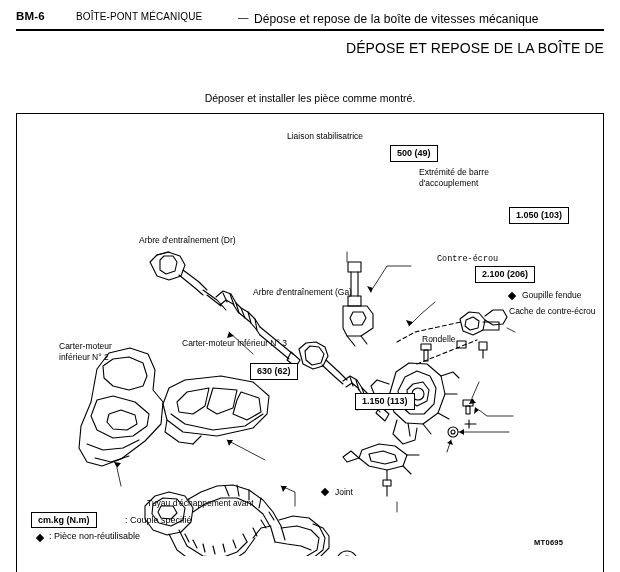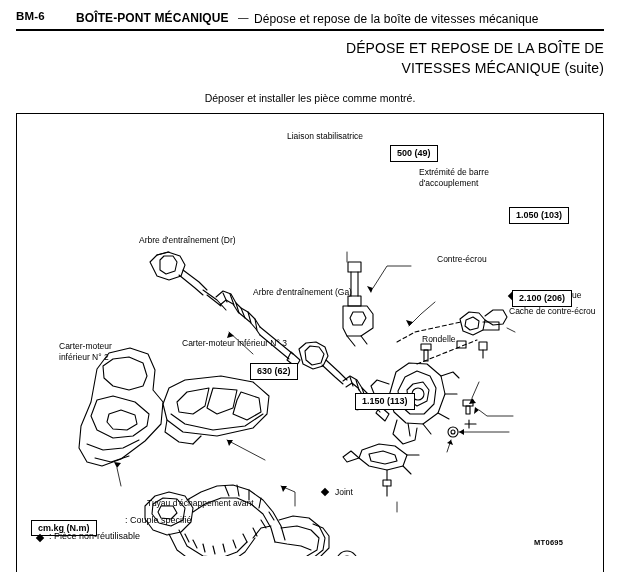--- a/index.html
+++ b/index.html
@@ -35,22 +35,22 @@
     left: 0;
     top: 2px;
     font-size: 11.5px;
     font-weight: bold;
     letter-spacing: 0.2px;
   }
   .header-section {
     position: absolute;
     left: 60px;
     top: 3px;
-    font-size: 12px;
-    font-weight: bold;
+    font-size: 10px;
+    font-weight: normal;
     letter-spacing: 0.1px;
   }
   .header-dash {
     position: absolute;
     left: 222px;
     top: 3px;
     font-size: 10.5px;
   }
   .header-sub {
     position: absolute;
@@ -148,21 +148,20 @@
 <div class="page-header">
   <div class="page-num">BM-6</div>
   <div class="header-section">BOÎTE-PONT MÉCANIQUE</div>
   <div class="header-dash">—</div>
   <div class="header-sub">Dépose et repose de la boîte de vitesses mécanique</div>
   <div class="rule"></div>
 </div>
 
 <div class="title-block">
   <div class="title-line">DÉPOSE ET REPOSE DE LA BOÎTE DE</div>
-  <div class="title-line">VITESSES MÉCANIQUE (suite)</div>
 </div>
 <div class="subtitle">Déposer et installer les pièce comme montré.</div>
 
 <div class="figure-frame">
 
   <svg class="fig" style="left:0; top:0;" width="588" height="442" viewBox="0 0 588 442">
     <g fill="none" stroke="#000" stroke-width="1.1" stroke-linejoin="round" stroke-linecap="round">
 
       <g>
         <path d="M133,148 L140,141 L151,138 L163,142 L168,151 L164,162 L152,166 L140,162 Z"></path>
@@ -353,39 +352,39 @@
   </svg>
 
   <div class="lbl" style="left:270px; top:17px;">Liaison stabilisatrice</div>
 
   <div class="lbl" style="left:402px; top:53px;">Extrémité de barre</div>
   <div class="lbl" style="left:402px; top:64px;">d'accouplement</div>
 
   <div class="lbl" style="left:122px; top:121px;">Arbre d'entraînement (Dr)</div>
   <div class="lbl" style="left:236px; top:173px;">Arbre d'entraînement (Ga)</div>
 
-  <div class="lbl" style="left:420px; top:140px;">Contre-écrou</div>
+  <div class="lbl" style="left:420px; top:140px;font-family:Liberation Mono, monospace;">Contre-écrou</div>
   <div class="lbl" style="left:505px; top:176px;">Goupille fendue</div>
   <div class="diamond" style="left:492px; top:179px;"></div>
   <div class="lbl" style="left:492px; top:192px;">Cache de contre-écrou</div>
   <div class="lbl" style="left:405px; top:220px;">Rondelle</div>
 
   <div class="lbl" style="left:165px; top:224px;">Carter-moteur inférieur N° 3</div>
   <div class="lbl" style="left:42px; top:227px;">Carter-moteur</div>
   <div class="lbl" style="left:42px; top:238px;">inférieur N° 2</div>
 
   <div class="lbl" style="left:130px; top:384px;">Tuyau d'échappement avant</div>
   <div class="lbl" style="left:318px; top:373px;">Joint</div>
   <div class="diamond" style="left:305px; top:375px;"></div>
 
   <div class="boxlbl" style="left:373px; top:31px;">500 (49)</div>
   <div class="boxlbl" style="left:492px; top:93px;">1.050 (103)</div>
-  <div class="boxlbl" style="left:495px; top:152px;margin-top:24px;">2.100 (206)</div>
+  <div class="boxlbl" style="left:458px; top:152px;">2.100 (206)</div>
   <div class="boxlbl" style="left:233px; top:249px;">630 (62)</div>
   <div class="boxlbl" style="left:338px; top:279px;">1.150 (113)</div>
 
-  <div class="legend-box" style="left:14px; top:398px;margin-top:8px;">cm.kg (N.m)</div>
+  <div class="legend-box" style="left:14px; top:398px;">cm.kg (N.m)</div>
   <div class="legend-text" style="left:108px; top:401px;">: Couple spécifié</div>
   <div class="diamond" style="left:20px; top:421px;"></div>
   <div class="legend-text" style="left:32px; top:417px;">: Pièce non-réutilisable</div>
 
   <div class="figcode" style="left:517px; top:424px;font-weight:bold;">MT0695</div>
 </div>
 
 </body></html>

